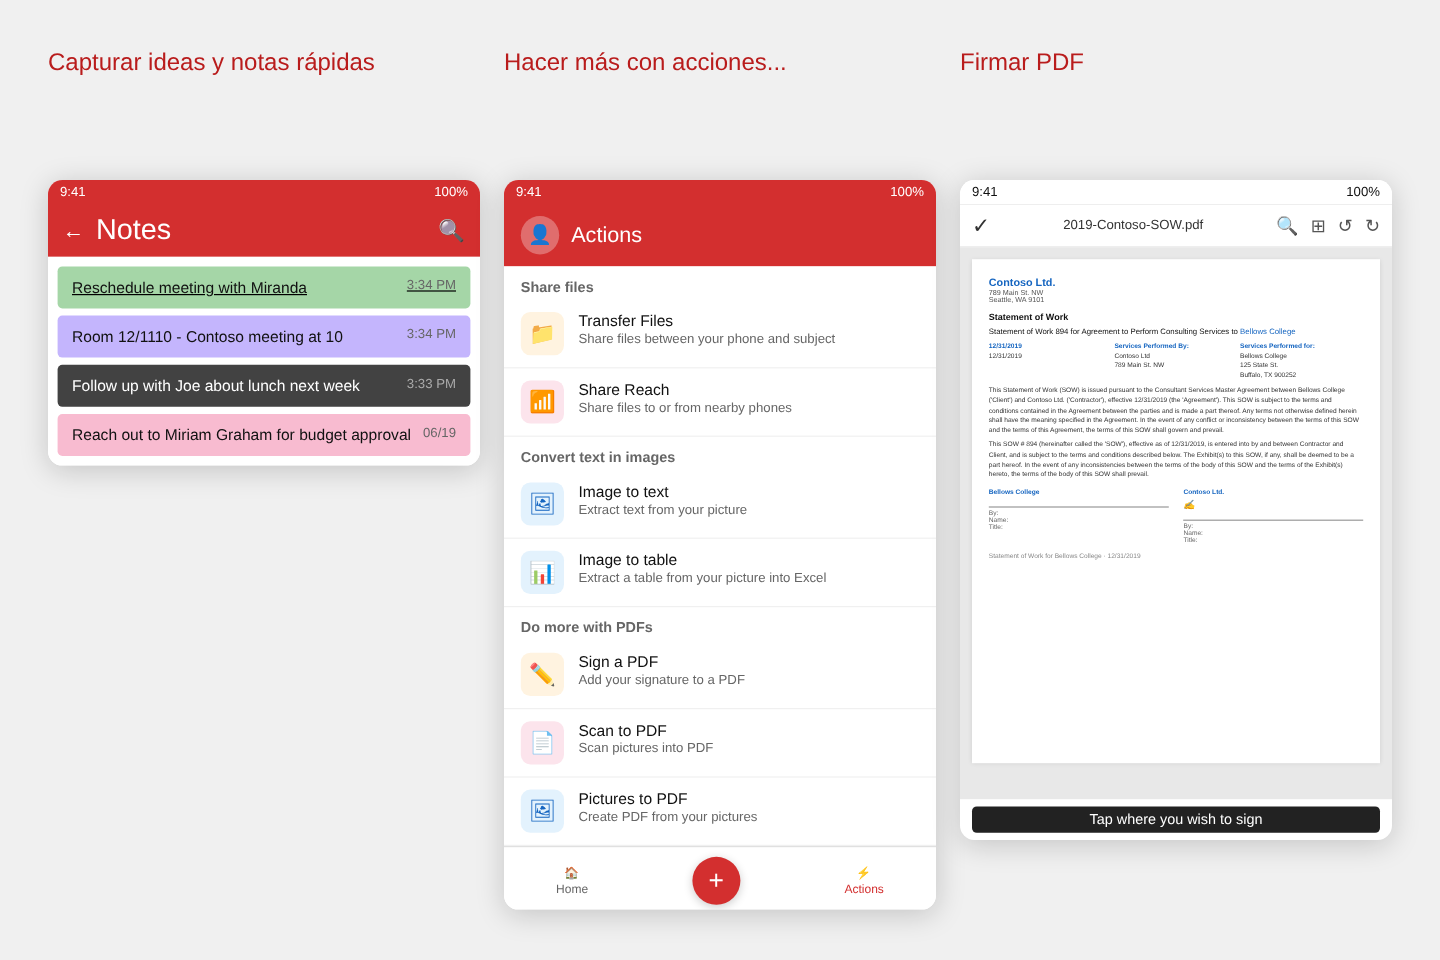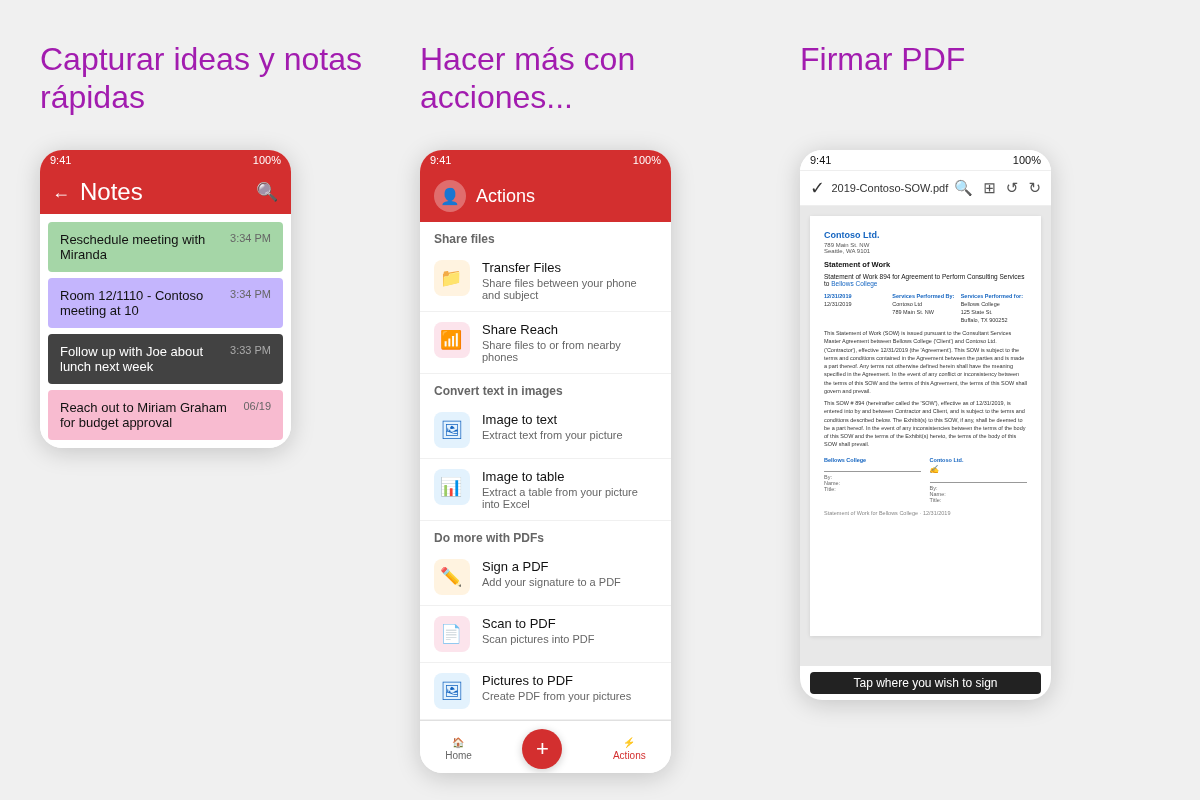--- a/index.html
+++ b/index.html
@@ -16,32 +16,32 @@
     }
 
     .panel {
       width: 360px;
       display: flex;
       flex-direction: column;
       align-items: flex-start;
     }
 
     .panel-heading {
-      font-size: 32px;
+      font-size: 20px;
       font-weight: 400;
-      color: #a21caf;
+      color: #b91c1c;
       line-height: 1.2;
       margin-bottom: 30px;
       min-height: 80px;
     }
 
     
     .phone-mockup {
-      width: 251px;
-      border-radius: 22px;
+      width: 360px;
+      border-radius: 12px;
       overflow: hidden;
       box-shadow: 0 4px 24px rgba(0,0,0,0.18);
       background: #fff;
       position: relative;
     }
 
     
     .notes-status-bar {
       background: #d32f2f;
       color: #fff;
@@ -89,21 +89,21 @@
     .note-item .note-text {
       flex: 1;
       color: #111;
     }
     .note-item .note-time {
       font-size: 11px;
       color: #666;
       margin-left: 8px;
       white-space: nowrap;
     }
-    .note-green { background: #a5d6a7; }
+    .note-green { background: #a5d6a7; text-decoration: underline; }
     .note-yellow { background: #c4b5fd; }
     .note-dark { background: #424242; color: #fff; }
     .note-dark .note-text { color: #fff; }
     .note-pink { background: #f8bbd0; }
 
     
     .actions-status-bar {
       background: #d32f2f;
       color: #fff;
       display: flex;

